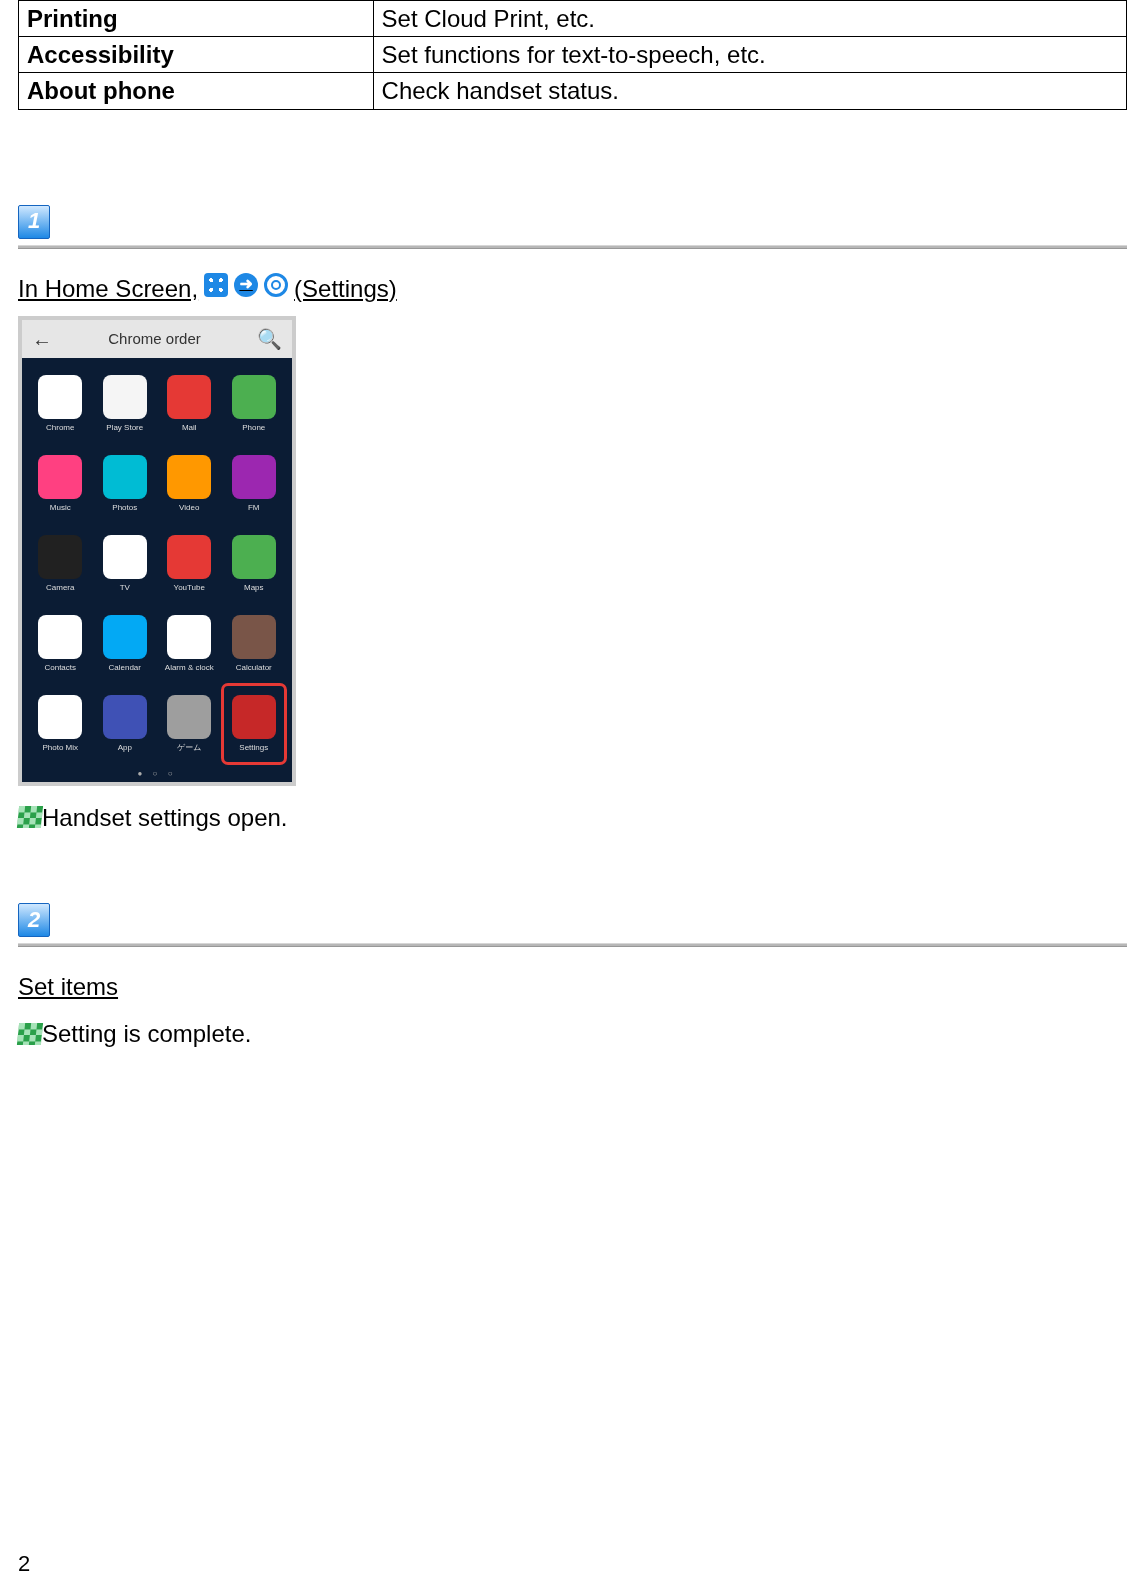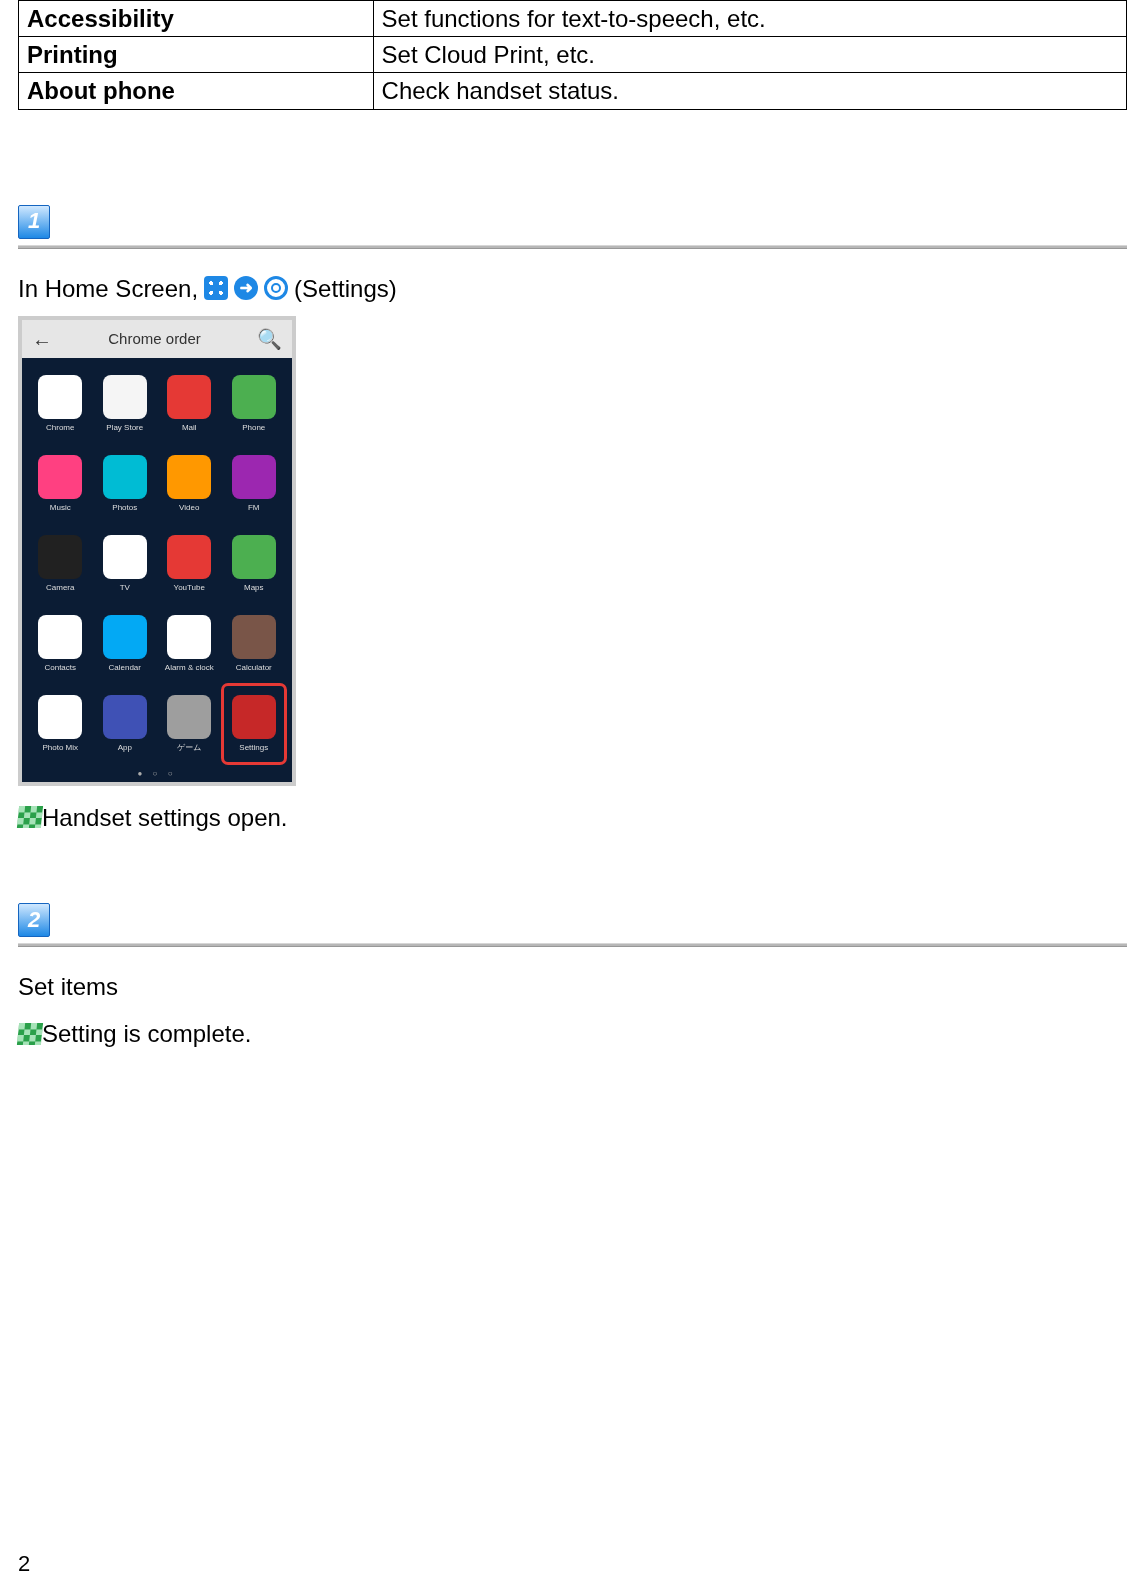--- a/index.html
+++ b/index.html
@@ -45,21 +45,21 @@
   .step-divider {
     margin-top: 6px;
     height: 4px;
     width: 100%;
     background: linear-gradient(90deg,#888 0%,#888 100%);
     border-top: 1px solid #bbb;
     border-bottom: 1px solid #555;
     opacity: .6;
   }
   .step-content { margin-top: 24px; }
-  .instr-line { display: flex; align-items: center; gap: 6px; flex-wrap: wrap; }
+  .instr-line { display: flex; gap: 6px; flex-wrap: wrap; text-decoration: underline; }
   .apps-icon {
     width: 24px; height: 24px; border-radius: 4px;
     background:
       radial-gradient(circle at 30% 30%, #fff 2px, transparent 2px),
       radial-gradient(circle at 70% 30%, #fff 2px, transparent 2px),
       radial-gradient(circle at 30% 70%, #fff 2px, transparent 2px),
       radial-gradient(circle at 70% 70%, #fff 2px, transparent 2px),
       #1e88e5;
   }
   .arrow-icon {
@@ -152,26 +152,26 @@
   }
   .step-block.second { margin-top: 70px; }
 </style>
 </head>
 <body>
 
 <div class="page">
   <table class="settings">
     <tbody>
         <tr>
+      <td class="label">Printing</td>
+      <td>Set Cloud Print, etc.</td>
+    </tr>
+    <tr>
       <td class="label">Accessibility</td>
       <td>Set functions for text-to-speech, etc.</td>
-    </tr>
-    <tr>
-      <td class="label">Printing</td>
-      <td>Set Cloud Print, etc.</td>
     </tr>
     <tr>
       <td class="label">About phone</td>
       <td>Check handset status.</td>
     </tr>
   </tbody>
     </table>
 
   <div class="step-block">
     <div class="step-badge">1</div>

